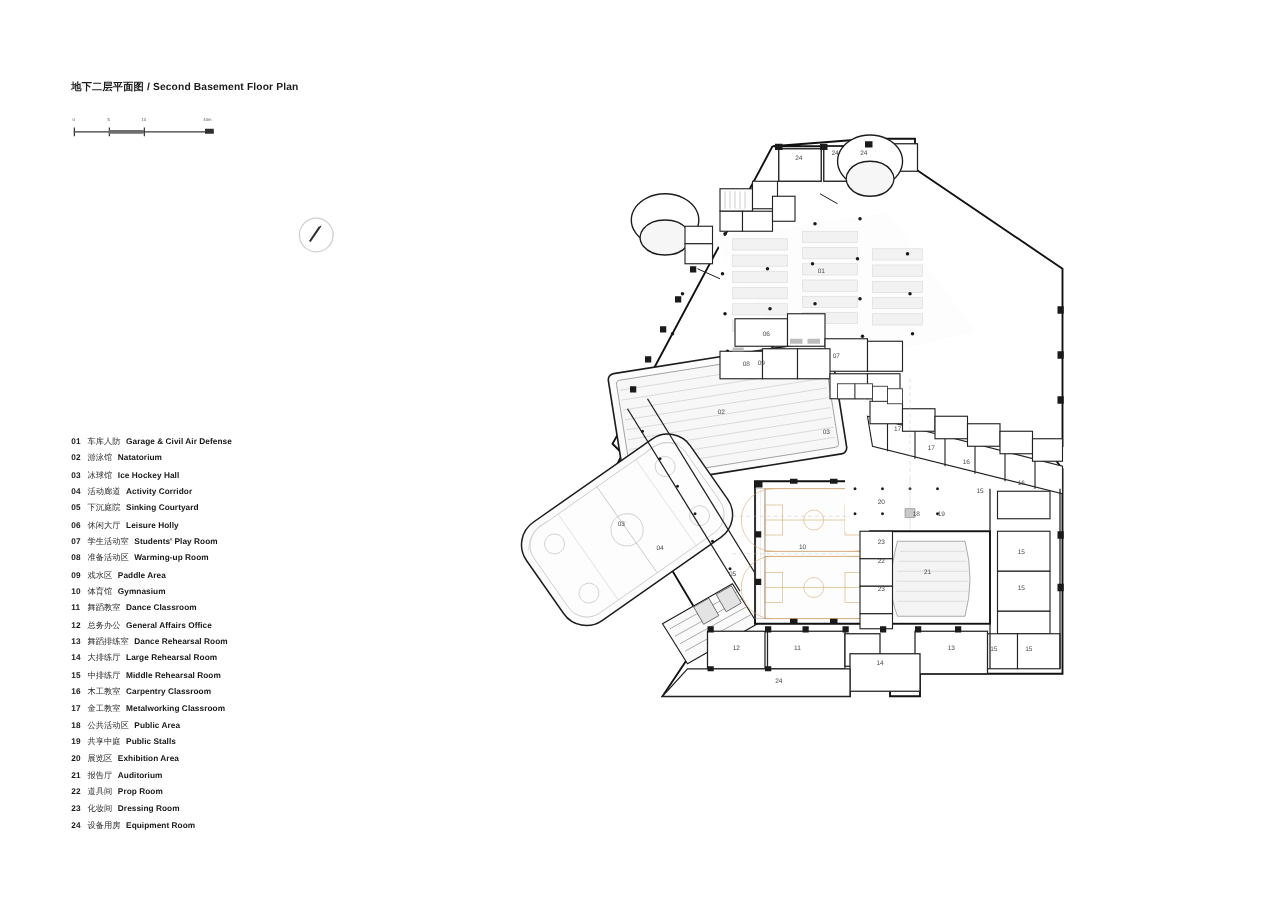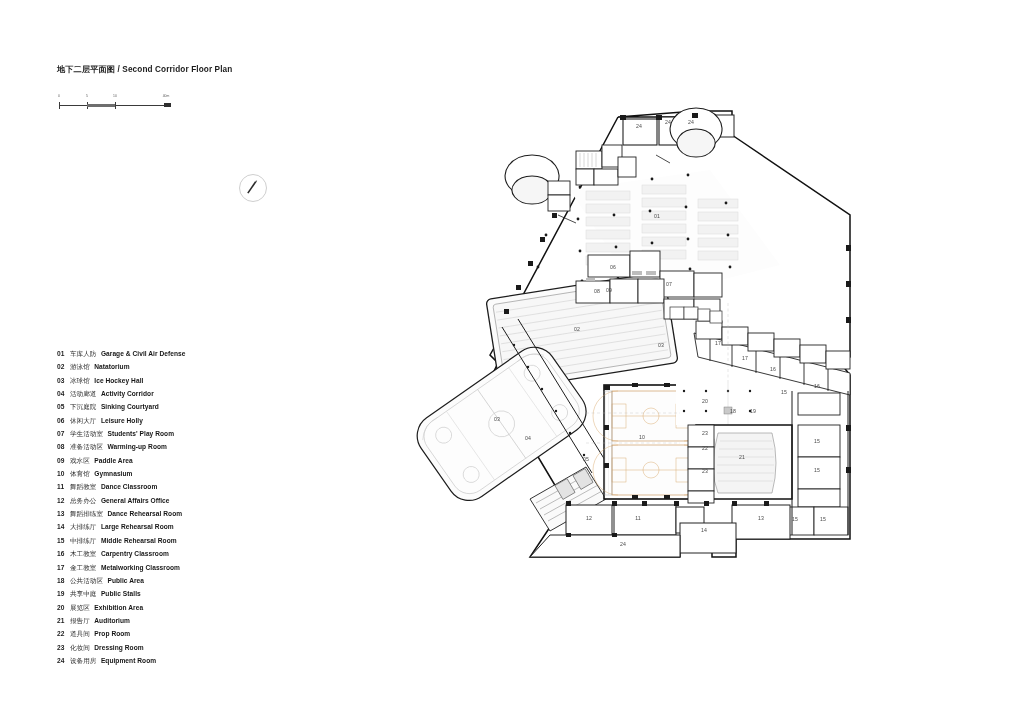--- a/index.html
+++ b/index.html
@@ -146,21 +146,21 @@
     font-size: 5.2px;
     font-family: "Liberation Sans", sans-serif;
     fill: #4a4a4a;
     text-anchor: middle;
   }
 </style>
 </head>
 <body>
 
 <div id="title-block">
-  <div id="plan-title">地下二层平面图 / Second Corridor Floor Plan</div>
+  <div id="plan-title">地下二层平面图 / Second Basement Floor Plan</div>
 </div>
 
 <div id="scale-row">
   <div id="scalebar">
     <div class="sb-line"></div>
     <div class="sb-tick" style="left:0px;"></div>
     <div class="sb-tick" style="left:28px;"></div>
     <div class="sb-tick" style="left:56px;"></div>
     <div class="sb-block" style="left:28px;width:28px;"></div>
     <div class="sb-cap" style="left:105px;"></div>

